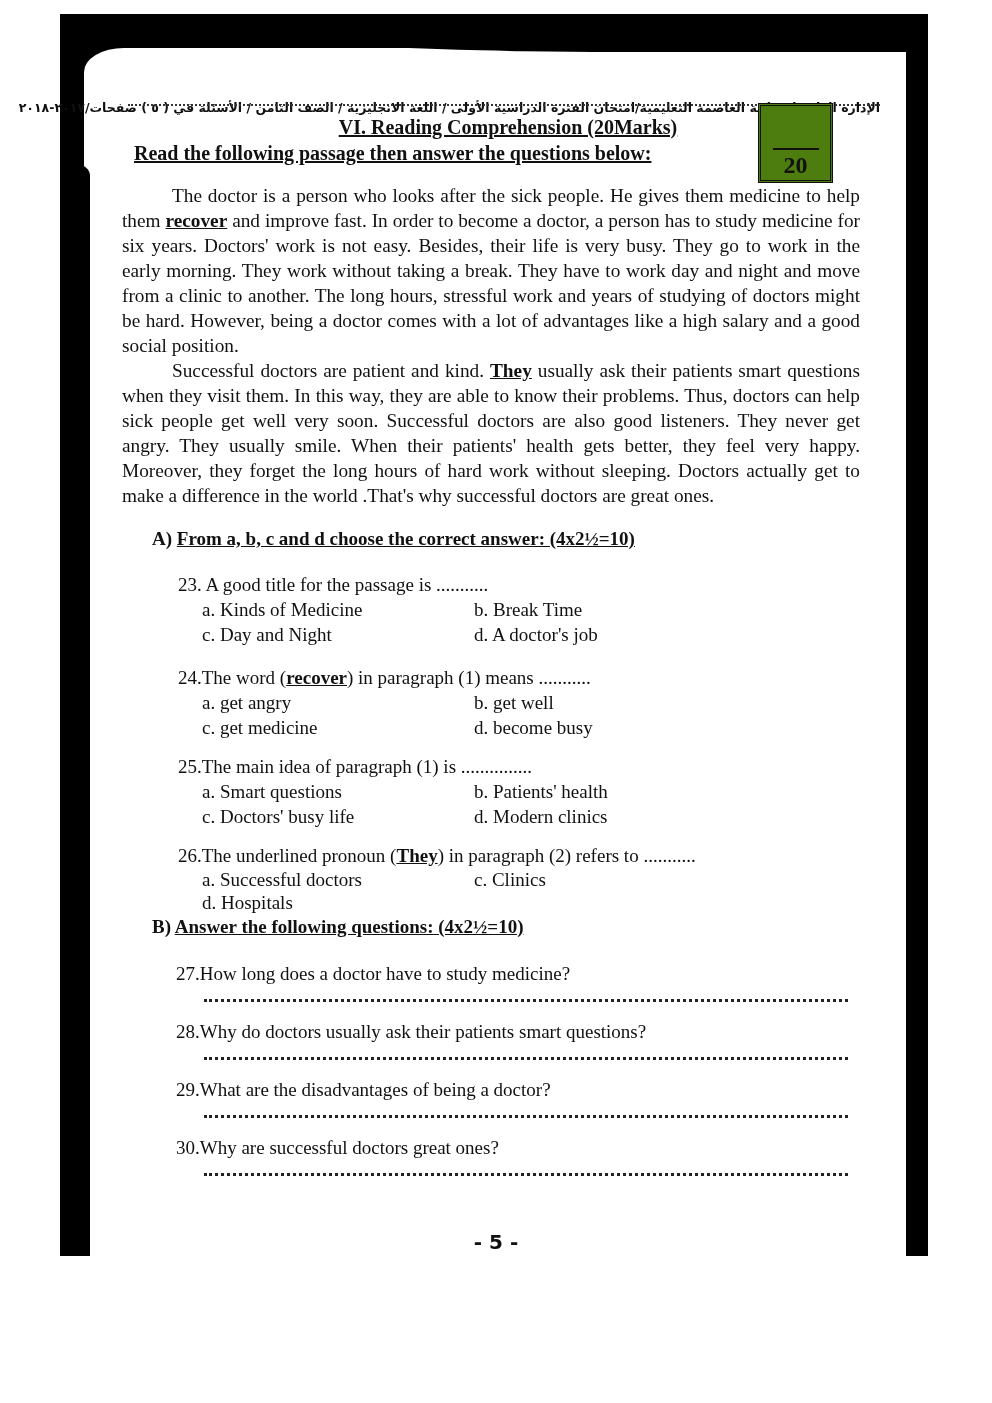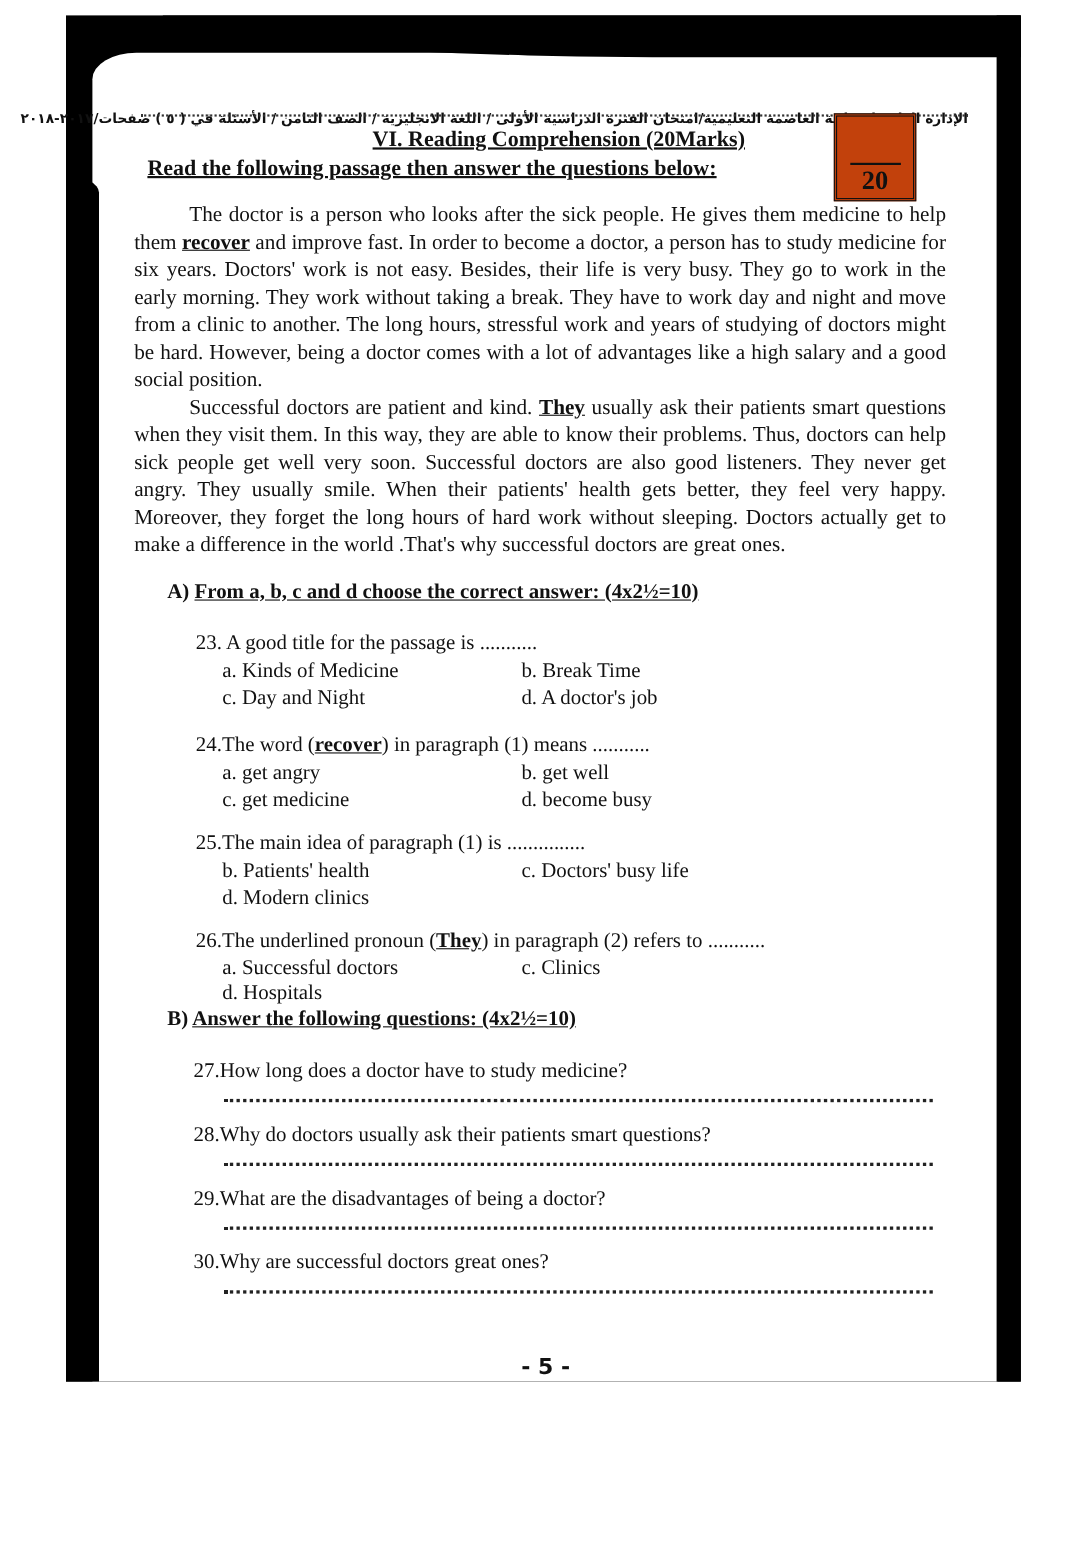--- a/index.html
+++ b/index.html
@@ -10,21 +10,21 @@
   .scan-frame { position:absolute; left:60px; top:14px; width:868px; height:1242px; background:#000; }
   .page-sheet { position:absolute; left:84px; top:48px; width:823px; height:1208px; background:#fff; border-top-left-radius:40px 24px; }
   .top-curl { position:absolute; left:148px; top:14px; width:780px; height:38px; background:#000; border-bottom-left-radius:60% 100%; }
   .left-edge { position:absolute; left:60px; top:160px; width:30px; height:1096px; background:#000; border-top-right-radius:40px 20px; }
   .right-edge { position:absolute; left:906px; top:14px; width:22px; height:1242px; background:#000; }
 
   .arabic-header { position:absolute; left:128px; top:80px; width:752px; text-align:right; direction:rtl;
     font-family:"DejaVu Sans", sans-serif; font-weight:bold; font-size:12.5px; color:#111; white-space:nowrap;margin-top:20px; }
   .dotted-rule { position:absolute; left:128px; top:104px; width:752px; border-top:2px dotted #333; }
 
-  .score-box { position:absolute; left:758px; top:103px; width:75px; height:80px; border:3px double #111; background:#c2410c; }
+  .score-box { position:absolute; left:758px; top:103px; width:75px; height:80px; border:3px double #111; background:#4d7c0f; }
   .score-line { position:absolute; left:12px; top:42px; width:46px; border-top:2px solid #111; }
   .score-total { position:absolute; left:0; top:46px; width:69px; text-align:center; font-size:24px; font-weight:bold; }
 
   .section-title { position:absolute; left:0; top:116px; width:1016px; text-align:center; font-size:20px; font-weight:bold; text-decoration:underline; }
   .instructions { position:absolute; left:134px; top:142px; font-size:20px; font-weight:bold; text-decoration:underline; }
 
   .passage { position:absolute; left:122px; top:183px; width:738px; font-size:19.3px; line-height:25px; text-align:justify; }
   .passage p { text-indent:50px; }
   .passage u b, .bu { font-weight:bold; text-decoration:underline; }
 
@@ -88,20 +88,21 @@
     <span>a. get angry</span>
     <span>b. get well</span>
     <span>c. get medicine</span>
     <span>d. become busy</span>
   </div>
 </div>
 
 <div class="mcq" style="top:754px;">
   <div class="stem"><span>25.</span><span>The main idea of paragraph (1) is ...............</span></div>
   <div class="opts">
+    <span>a.  Smart questions</span>
     <span>b. Patients' health</span>
     <span>c.  Doctors' busy life</span>
     <span>d. Modern clinics</span>
   </div>
 </div>
 
 <div class="mcq" style="top:843px;">
   <div class="stem"><span>26.</span><span>The underlined pronoun (</span><span class="bu">They</span><span>) in paragraph (2) refers to ...........</span></div>
   <div class="opts" style="line-height:23px;">
     <span>a. Successful doctors</span>

